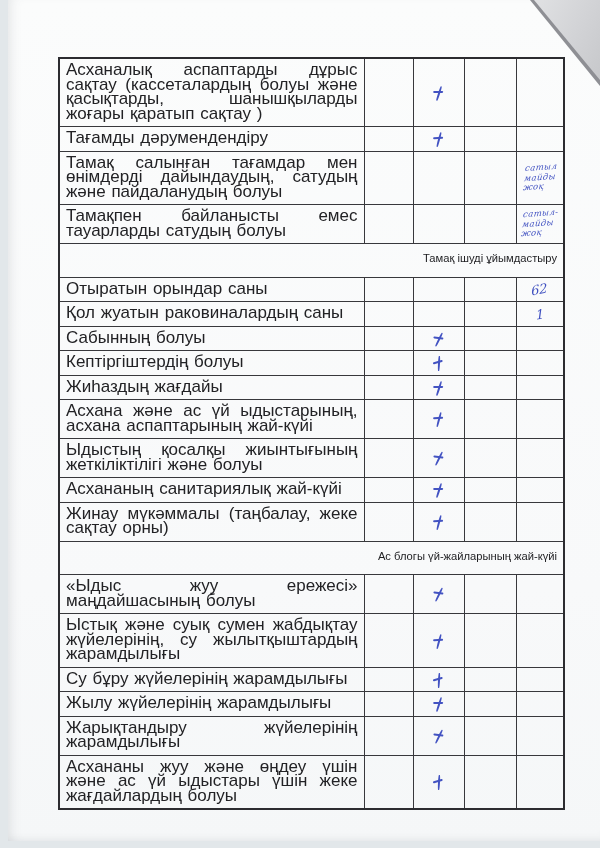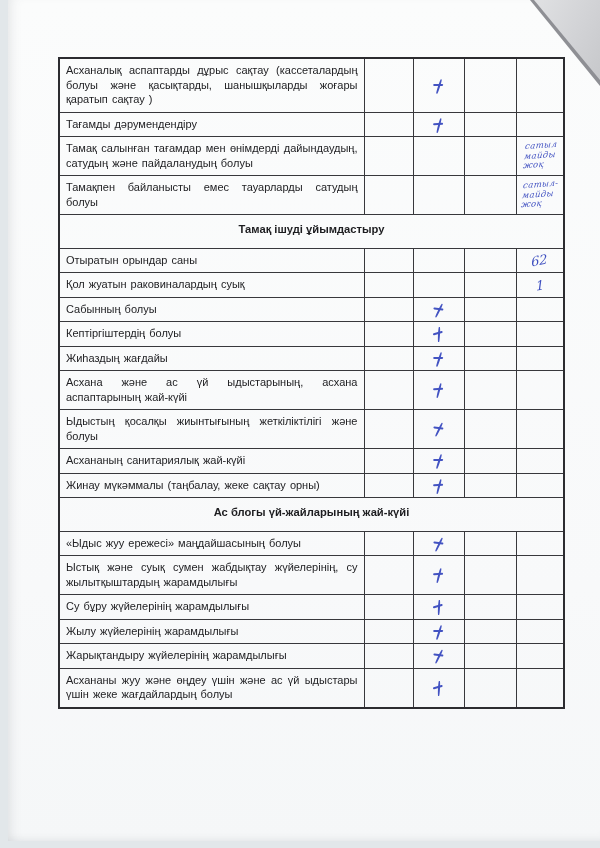--- a/index.html
+++ b/index.html
@@ -33,28 +33,28 @@
     background:transparent;
   }
   col.c-text{width:305px;}
   col.c-1{width:49px;}
   col.c-2{width:51px;}
   col.c-3{width:52px;}
   col.c-4{width:48px;}
   td{border:1px solid #38383c;vertical-align:middle;}
   td.item-cell{
     padding:4px 6px 5px 6px;
-    font-size:11px;line-height:14.5px;color:#222225;
+    font-size:17px;line-height:14.5px;color:#222225;
     text-align:justify;
     word-spacing:1px;
   }
   td.section-cell{
     padding:7px 6px 11px 6px;
     font-size:11.2px;line-height:14.5px;color:#1d1d20;
-    font-weight:bold;text-align:center;
+    font-weight:normal;text-align:right;
   }
   td.mark-cell{text-align:center;padding:0;}
   
   .check{
     display:inline-block;position:relative;width:13px;height:15px;
     vertical-align:middle;transform:rotate(3deg);
   }
   .check::before{
     content:"";position:absolute;left:6px;top:0;width:1.7px;height:15px;
     background:#4353c2;border-radius:40%/60%;transform:rotate(12deg);
@@ -125,21 +125,21 @@
           <td colspan="5" class="section-cell">Тамақ ішуді ұйымдастыру</td>
         </tr>
         <tr>
           <td class="item-cell">Отыратын орындар саны</td>
           <td class="mark-cell"></td>
           <td class="mark-cell"></td>
           <td class="mark-cell"></td>
           <td class="mark-cell"><span class="hand-number">62</span></td>
         </tr>
         <tr>
-          <td class="item-cell">Қол жуатын раковиналардың суық</td>
+          <td class="item-cell">Қол жуатын раковиналардың саны</td>
           <td class="mark-cell"></td>
           <td class="mark-cell"></td>
           <td class="mark-cell"></td>
           <td class="mark-cell"><span class="hand-number">1</span></td>
         </tr>
         <tr>
           <td class="item-cell">Сабынның болуы</td>
           <td class="mark-cell"></td>
           <td class="mark-cell"><span class="check"></span></td>
           <td class="mark-cell"></td>

